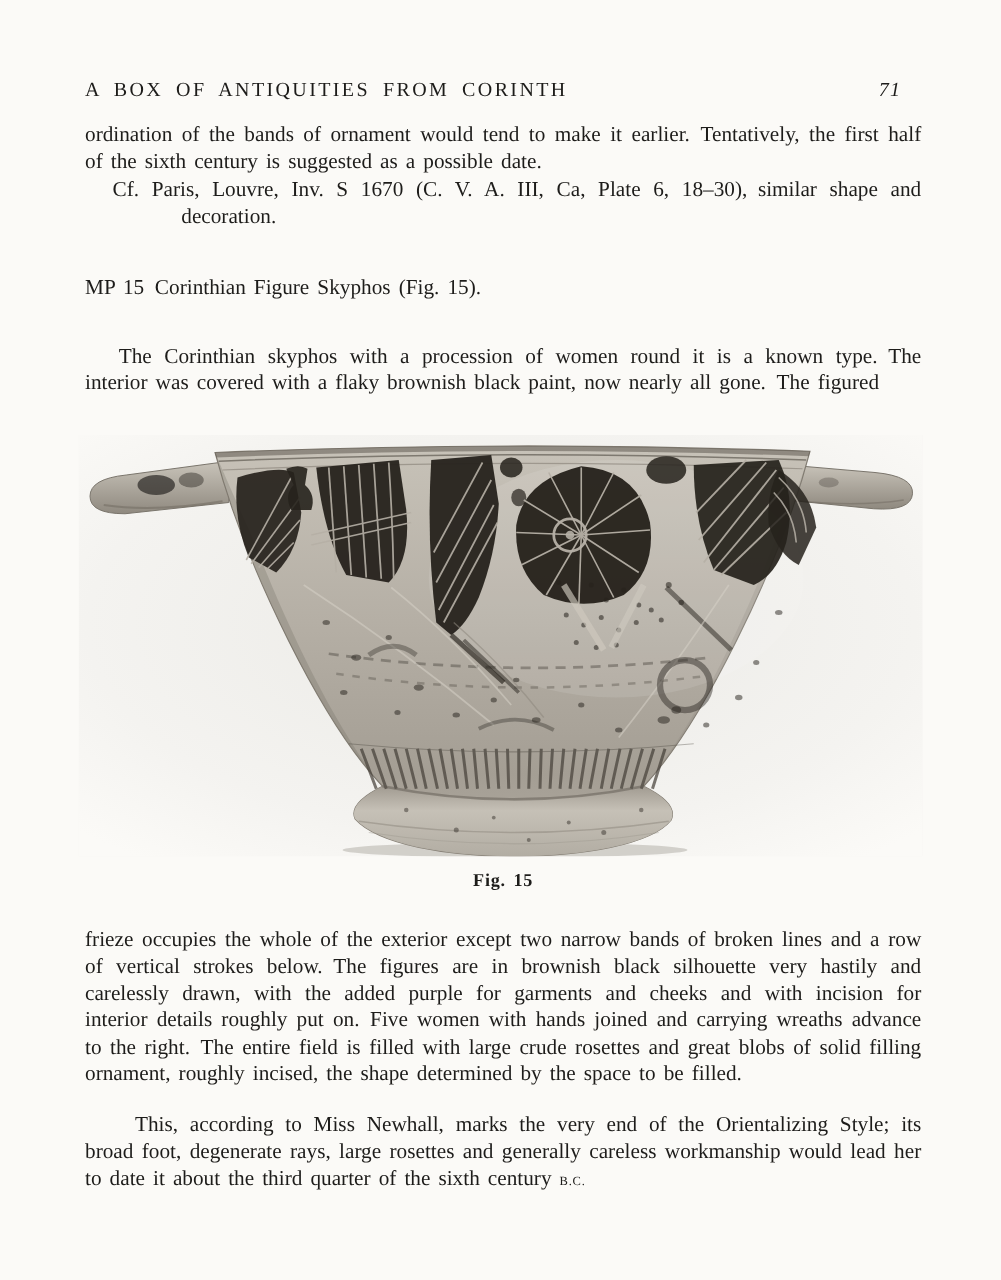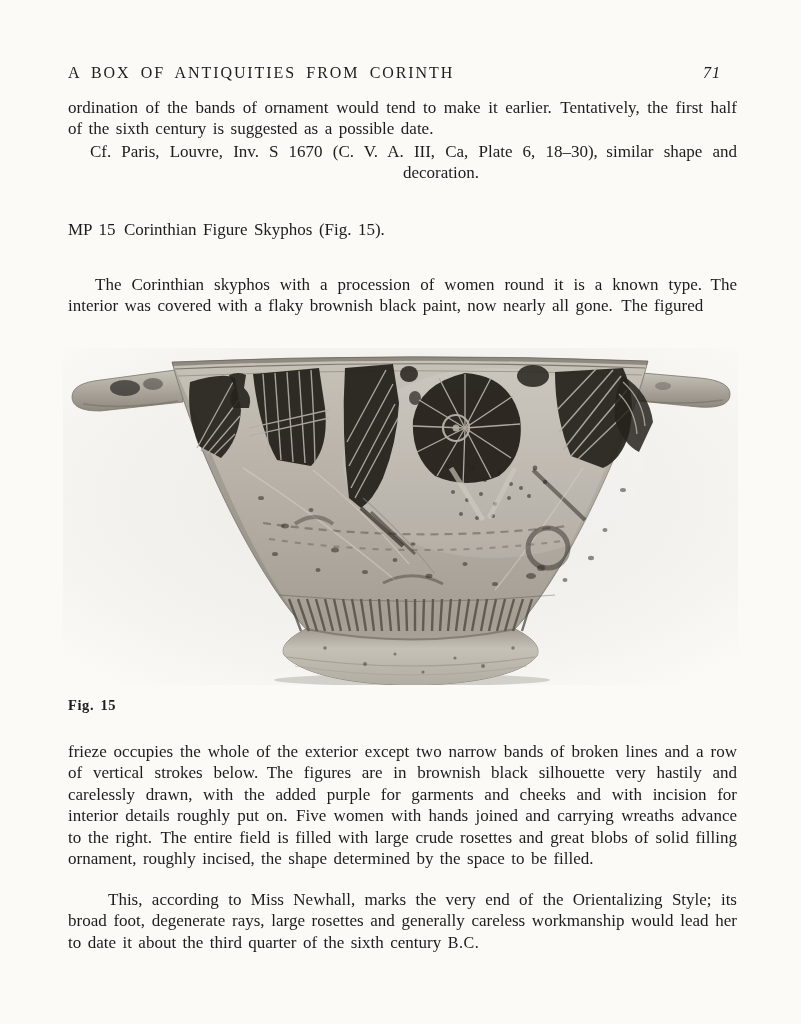--- a/index.html
+++ b/index.html
@@ -8,30 +8,30 @@
         font-family:"Liberation Serif",serif;}
   .col{position:absolute;left:68px;width:669px;}
   .page p{margin:0;font-size:17px;line-height:21.4px;text-align:justify;
           word-spacing:2.2px;}
   .running-head{top:64px;height:22px;font-size:16px;}
   .rh-title{text-align:left;letter-spacing:1.9px;word-spacing:4.5px;}
   .rh-num{position:absolute;right:16px;top:0;letter-spacing:1px;font-style:italic;}
   .para-continuation{top:97px;}
   .citation{top:141px;font-size:17px;line-height:21.4px;}
   .cit-l1{padding-left:22px;text-align:justify;text-align-last:justify;word-spacing:2.2px;}
-  .cit-l2{padding-left:77px;text-align:center;}
+  .cit-l2{padding-left:77px;}
   .entry-heading{top:219px;text-align:center;}
   .para-dimensions{top:248px;text-indent:27px;}
   .para-description{top:274px;text-indent:27px;}
   .photo{position:absolute;left:63px;top:348px;width:675px;height:337px;}
-  .caption{top:697px;font-size:14.5px;font-weight:bold;
+  .caption{top:697px;text-align:center;font-size:14.5px;font-weight:bold;
            letter-spacing:.6px;word-spacing:2px;font-family:Liberation Serif, serif;}
   .para-frieze{top:741px;}
   .para-dating{top:889px;text-indent:40px;}
-  .era{font-size:16px;letter-spacing:.6px;}
+  .era{font-size:10px;letter-spacing:.6px;}
 </style>
 </head>
 <body>
 
 <div class="page">
 
   <div class="col running-head">
     <div class="rh-title">A BOX OF ANTIQUITIES FROM CORINTH</div>
     <div class="rh-num">71</div>
   </div>

